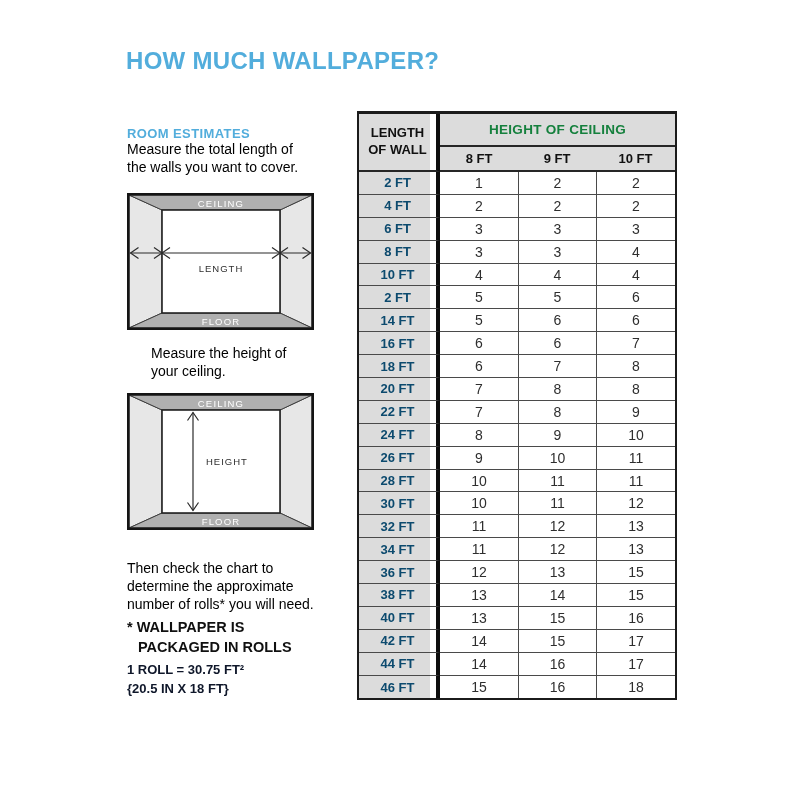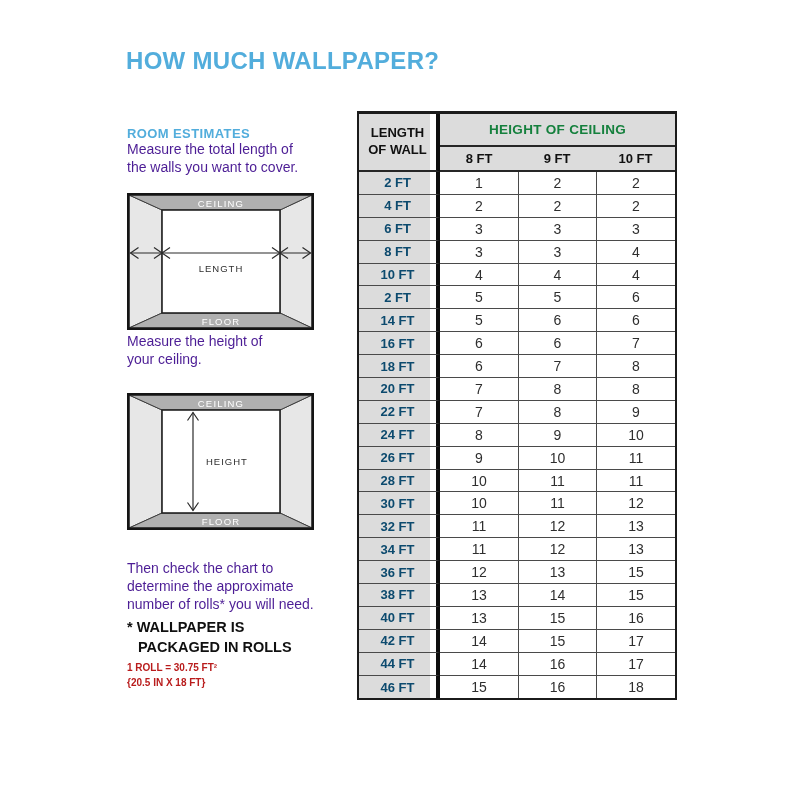--- a/index.html
+++ b/index.html
@@ -15,40 +15,40 @@
   body{font-family:"Liberation Sans", sans-serif;}
   .canvas{position:relative;width:800px;height:800px;background:#fff;overflow:hidden;}
 
   .page-title{position:absolute;left:126px;top:31px;font-size:24px;font-weight:bold;
     color:var(--accent);letter-spacing:.3px;white-space:nowrap;}
 
   .section-heading{font-size:13px;font-weight:bold;color:var(--accent);letter-spacing:.4px;white-space:nowrap;}
   .room-heading{position:absolute;left:127px;top:126px;}
 
   .step{position:absolute;left:127px;width:230px;font-size:14px;line-height:1.3;
-    color:#4c1d95;white-space:pre-line;}
+    color:#000000;white-space:pre-line;}
   .step1{top:140px;}
-  .step2{top:332px;}
+  .step2{top:344px;margin-left:24px;}
   .step3{top:547px;margin-top:12px;}
 
   .diagram{position:absolute;left:127px;width:187px;height:137px;}
   .diagram1{top:193px;}
   .diagram2{top:393px;}
   svg text{font-family:"Liberation Sans", sans-serif;}
   .band{fill:var(--band_gray);stroke:#3f3f3f;stroke-width:1;}
   .sidewall{fill:var(--wall_gray);stroke:#3f3f3f;stroke-width:1;}
   .outer-box{fill:none;stroke:#141414;stroke-width:2.6;}
   .back-wall{fill:#ffffff;stroke:#222;stroke-width:1.6;}
   .band-label{fill:#ffffff;font-size:9.5px;letter-spacing:1.2px;}
   .dim-label{fill:#2e2e2e;font-size:9.5px;letter-spacing:1px;}
   .arrow{stroke:#2b2b2b;stroke-width:1.2;fill:none;}
 
   .footnote{position:absolute;left:127px;top:617px;font-size:14.5px;font-weight:bold;color:#101010;
     line-height:1.4;white-space:pre-line;padding-left:11px;text-indent:-11px;}
-  .rollinfo{position:absolute;left:127px;top:661px;font-size:10px;font-weight:bold;color:#b91c1c;
+  .rollinfo{position:absolute;left:127px;top:661px;font-size:13px;font-weight:bold;color:#0f172a;
     line-height:1.45;white-space:pre-line;}
 
   .table-block{position:absolute;left:357px;top:111px;width:318px;}
   .table-heading{text-align:center;margin:0 0 11px 0;}
 
   table.rolls{border-collapse:separate;border-spacing:0;table-layout:fixed;width:316px;
     border:2px solid var(--line_dark);border-top-width:3px;}
   table.rolls th, table.rolls td{padding:0;margin:0;text-align:center;vertical-align:middle;}
 
   th.rowhead{background:var(--cell_gray);font-size:13px;font-weight:bold;color:#111;

